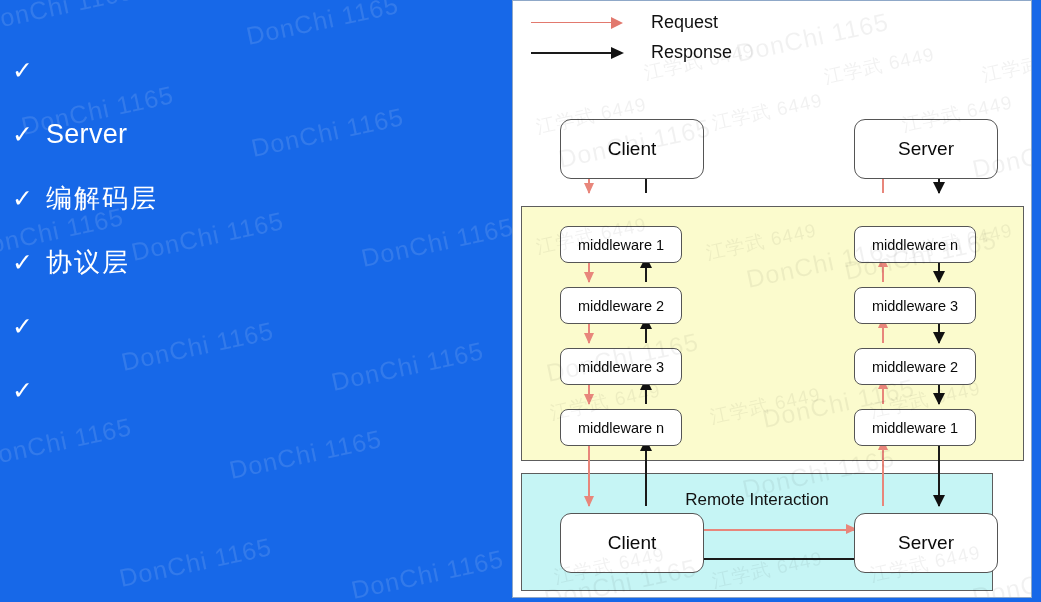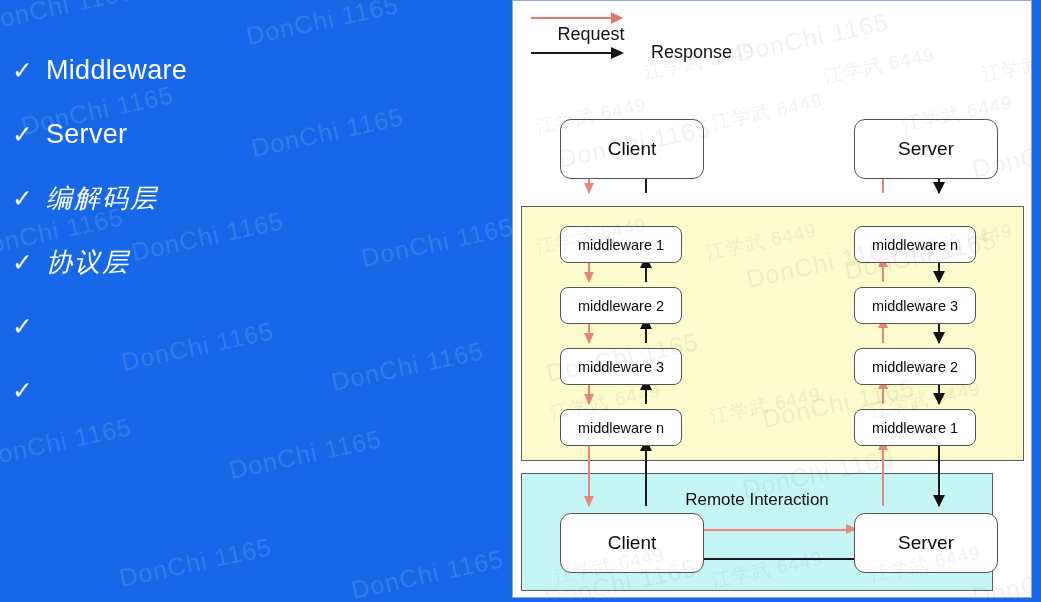--- a/index.html
+++ b/index.html
@@ -41,36 +41,36 @@
     color:#ffffff;
     text-align:left;
     padding-left:4px;
   }
   .bullet-label{
     font-size:27px;
     color:#ffffff;
     letter-spacing:0.3px;
     font-weight:400;
   }
-  .bullet-item.cjk .bullet-label{font-size:26px;letter-spacing:2px;font-style:italic;}
+  .bullet-item.cjk .bullet-label{font-size:26px;letter-spacing:2px;}
 
   
   #diagram-panel{
     position:absolute;left:512px;top:0px;width:520px;height:598px;
     background:#ffffff;
     border:1px solid #8fa8c8;
     box-sizing:border-box;
     z-index:3;
     overflow:hidden;
   }
 
   
   .legend{position:absolute;left:0;top:0;width:100%;height:78px;}
   .legend-row{position:absolute;display:flex;align-items:center;}
-  .legend-row.r1{left:18px;top:11px;flex-direction:column;}
+  .legend-row.r1{left:18px;top:11px;}
   .legend-row.r2{left:18px;top:41px;}
   .legend-arrow{position:relative;width:96px;height:12px;}
   .legend-arrow .shaft{
     position:absolute;left:0;top:5px;height:2px;width:82px;
   }
   .legend-arrow.req .shaft{background:#e2796e;height:1.6px;}
   .legend-arrow.res .shaft{background:#1a1a1a;height:2.4px;}
   .legend-arrow .head{
     position:absolute;top:0px;left:80px;
     width:0;height:0;border-top:6px solid transparent;border-bottom:6px solid transparent;
@@ -146,21 +146,20 @@
   .harrow.black.left .head{border-right:12px solid #111;}
 </style>
 </head>
 <body>
 
 <div id="slide-left">
   <div class="bullet-list">
 
     <div class="bullet-item">
       <span class="bullet-check">✓</span>
-      <span class="bullet-label">Middleware</span>
     </div>
 
     <div class="bullet-item">
       <span class="bullet-check">✓</span>
       <span class="bullet-label">Server</span>
     </div>
 
     <div class="bullet-item cjk">
       <span class="bullet-check">✓</span>
       <span class="bullet-label">编解码层</span>

